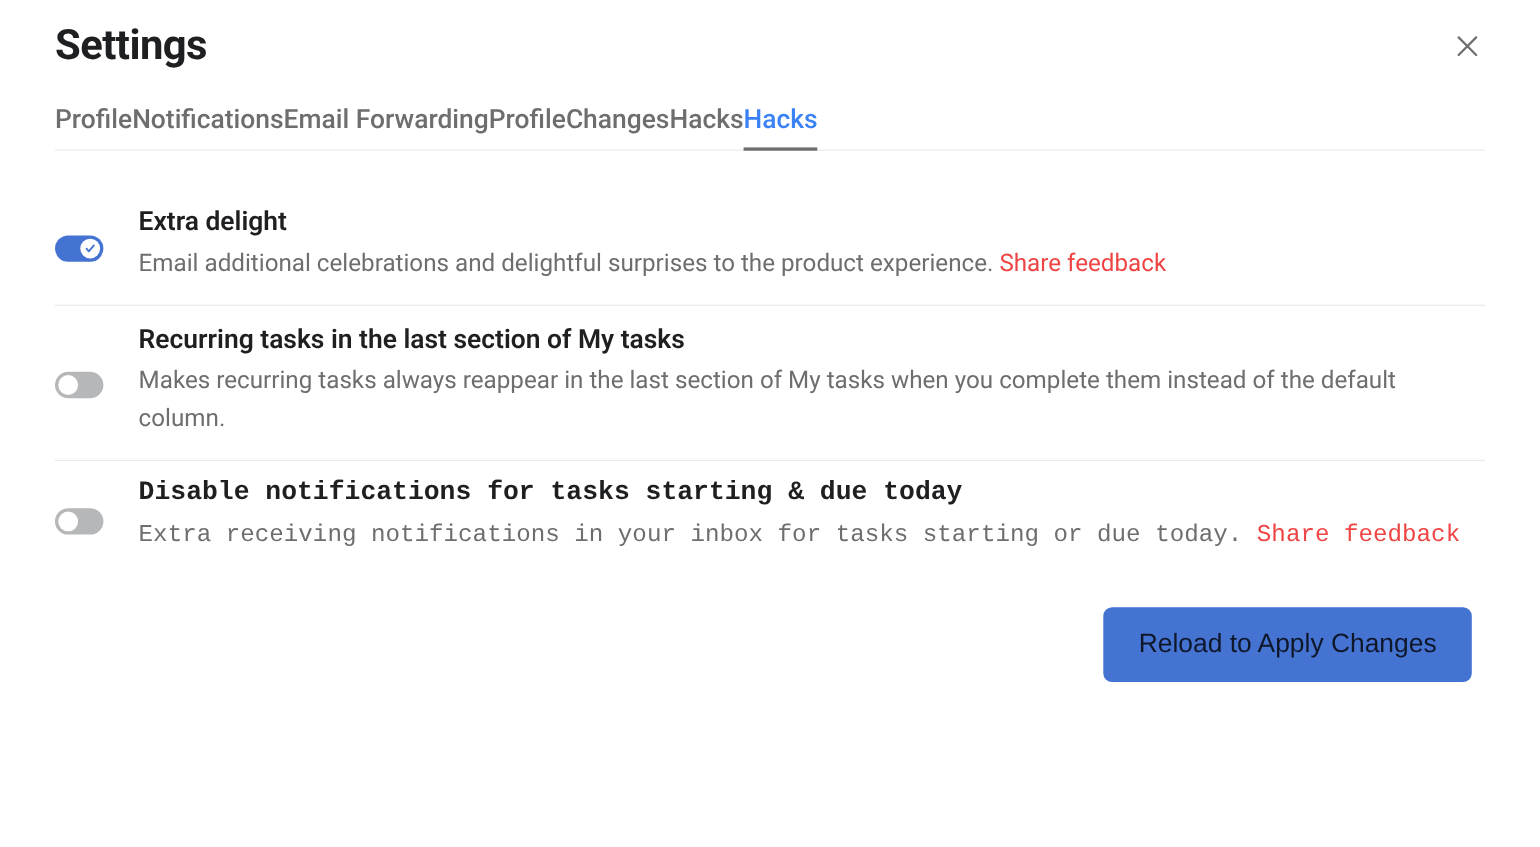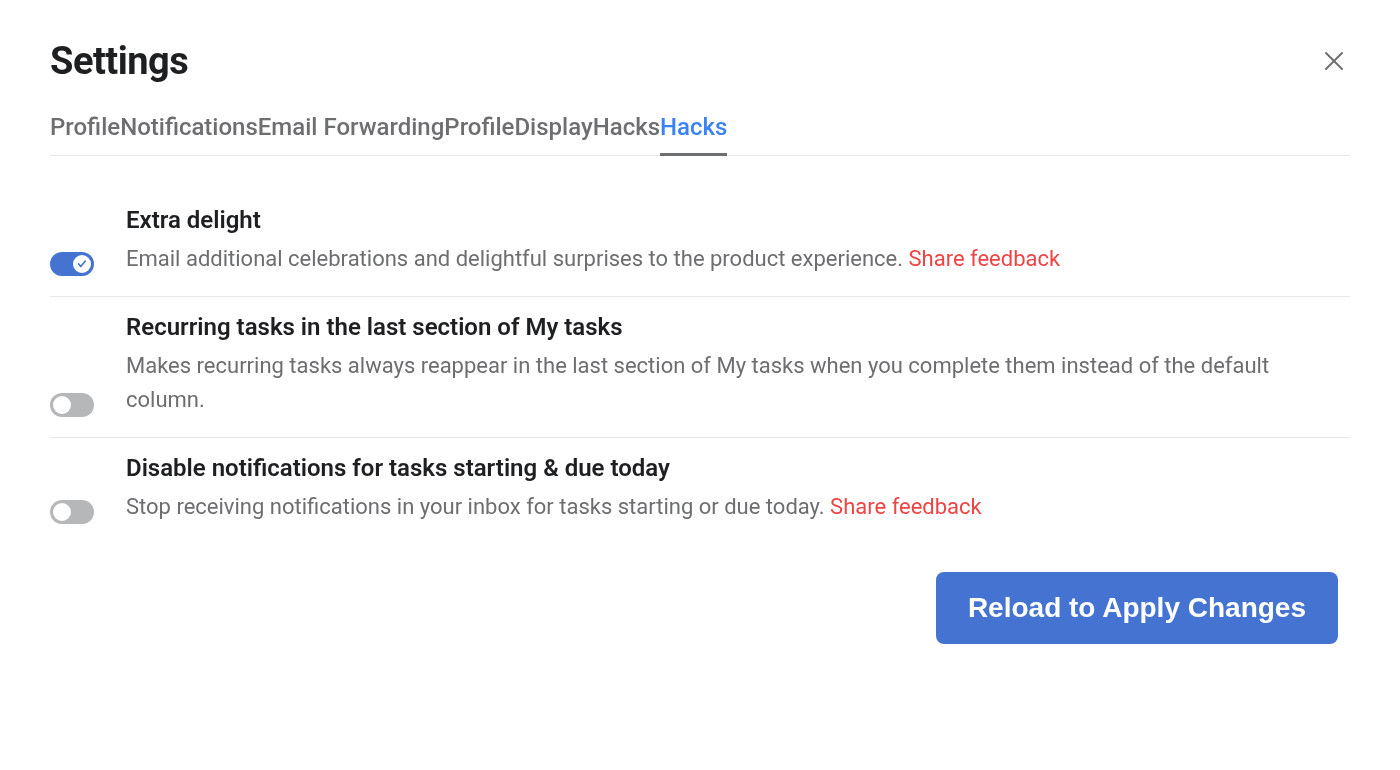--- a/index.html
+++ b/index.html
@@ -10,21 +10,20 @@
     body {
       font-family: -apple-system, BlinkMacSystemFont, "Segoe UI", Roboto, Helvetica, Arial, sans-serif;
       background: #fff;
       color: #1e1f21;
       width: 1400px;
       height: 770px;
       overflow: hidden;
     }
     .container {
       padding: 20px 50px 0 50px;
-      margin-top: 19px;
     }
     .header-row {
       display: flex;
       justify-content: space-between;
       align-items: flex-start;
     }
     .title {
       font-size: 38px;
       font-weight: 700;
       color: #1e1f21;
@@ -69,27 +68,28 @@
       line-height: 1.5;
       color: #1e1f21;
       margin-top: 40px;
       max-width: 1280px;
     }
     .items {
       margin-top: 34px;
     }
     .item {
       display: flex;
-      align-items: flex-end;
+      align-items: center;
       gap: 32px;
       padding: 16px 0 20px 0;
       border-bottom: 1px solid #e8e8e9;
     }
     .item:last-of-type {
       border-bottom: none;
+      font-family: Liberation Mono, monospace;
     }
     .toggle {
       flex-shrink: 0;
       width: 44px;
       height: 24px;
       border-radius: 14px;
       position: relative;
       cursor: pointer;
       margin-top: 8px;
     }
@@ -140,23 +140,23 @@
       cursor: pointer;
     }
     .footer {
       display: flex;
       justify-content: flex-end;
       margin-top: 28px;
       padding-right: 12px;
     }
     .reload-btn {
       background: #4573d2;
-      color: #ffffff;
-      font-size: 28px;
-      font-weight: 700;
+      color: #0f172a;
+      font-size: 24px;
+      font-weight: 400;
       border: none;
       border-radius: 8px;
       padding: 20px 32px;
       cursor: pointer;
     }
   </style>
 </head>
 <body>
 
 <div class="container">
@@ -168,21 +168,21 @@
           <line x1="20" y1="4" x2="4" y2="20"></line>
         </svg>
     </div>
   </div>
 
   <div class="tabs">
     <div class="tab">Profile</div>
     <div class="tab">Notifications</div>
     <div class="tab">Email Forwarding</div>
     <div class="tab">Profile</div>
-    <div class="tab">Display</div>
+    <div class="tab">Changes</div>
     <div class="tab">Hacks</div>
     <div class="tab active">Hacks</div>
   </div>
 
 
   <div class="items">
 
     <div class="item">
       <div class="toggle on">
         <div class="knob">
@@ -211,21 +211,21 @@
       </div>
     </div>
 
     <div class="item">
       <div class="toggle off">
         <div class="knob"></div>
       </div>
       <div class="item-body">
         <div class="item-title">Disable notifications for tasks starting &amp; due today</div>
         <div class="item-desc">
-          <span>Stop receiving notifications in your inbox for tasks starting or due today. </span><a>Share feedback</a>
+          <span>Extra receiving notifications in your inbox for tasks starting or due today. </span><a>Share feedback</a>
         </div>
       </div>
     </div>
 
   </div>
 
   <div class="footer">
     <button class="reload-btn">Reload to Apply Changes</button>
   </div>
 </div>

